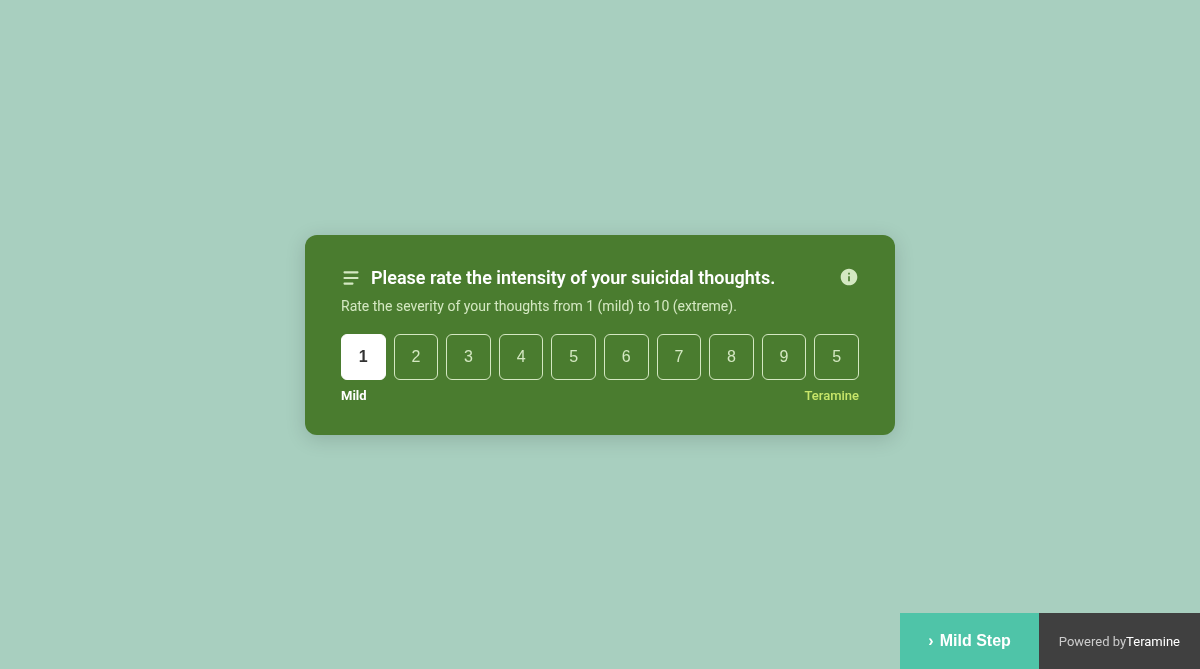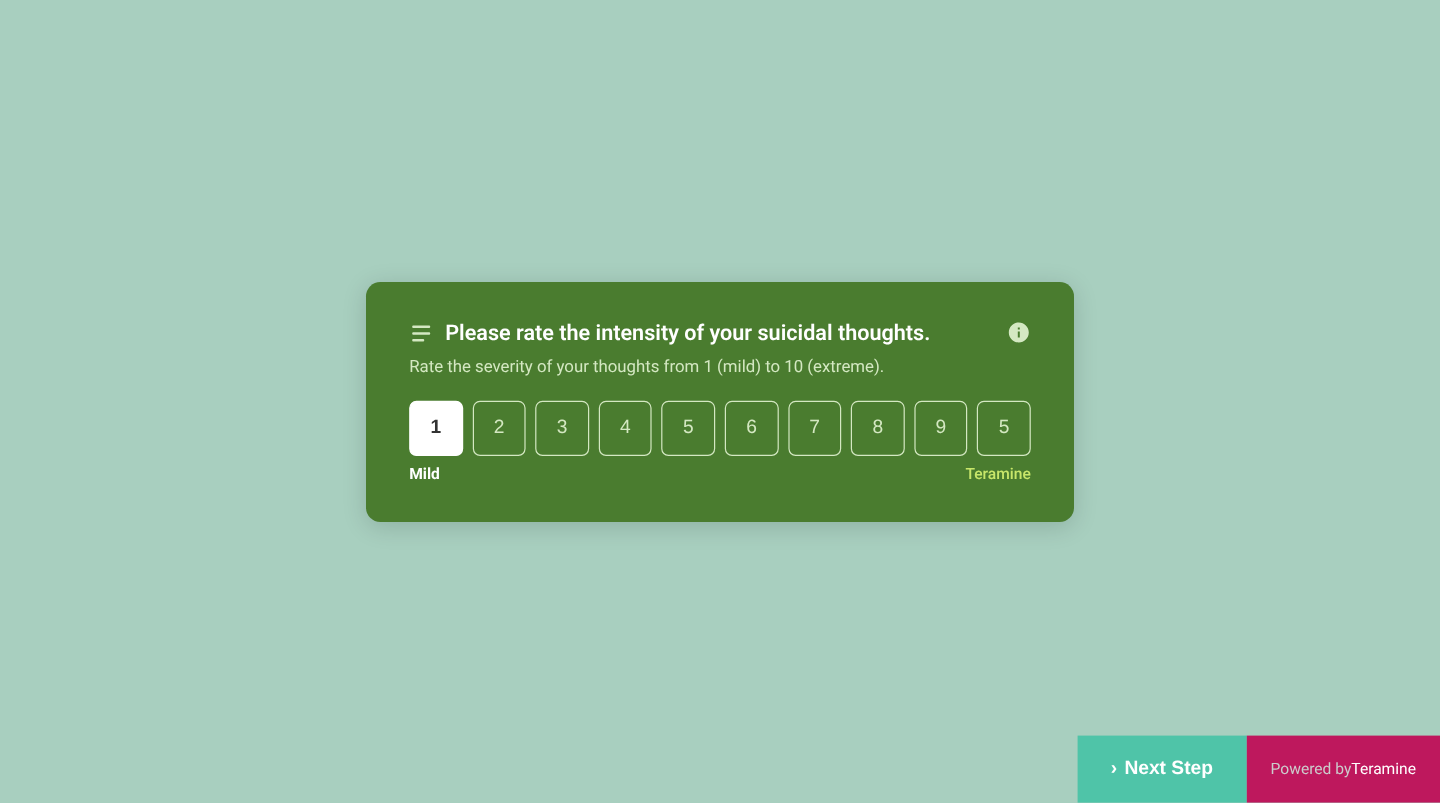--- a/index.html
+++ b/index.html
@@ -153,21 +153,21 @@
       align-items: center;
       gap: 6px;
       height: 100%;
     }
 
     .next-step-arrow {
       font-size: 16px;
     }
 
     .powered-by {
-      background-color: #be185d;
+      background-color: #404040;
       color: #cccccc;
       padding: 0 20px;
       display: flex;
       align-items: center;
       font-size: 13px;
       height: 100%;
     }
 
     .powered-by-brand {
       color: #ffffff;
@@ -212,19 +212,19 @@
     <div class="rating-labels">
       <span class="label-mild">Mild</span>
       <span class="label-extreme">Teramine</span>
     </div>
   </div>
 </div>
 
 <div class="bottom-bar">
   <button class="next-step-btn">
     <span class="next-step-arrow">›</span>
-    <span>Next Step</span>
+    <span>Mild Step</span>
   </button>
   <div class="powered-by">
     <span>Powered by</span>
     <span class="powered-by-brand">Teramine</span>
   </div>
 </div>
 
 </body></html>

